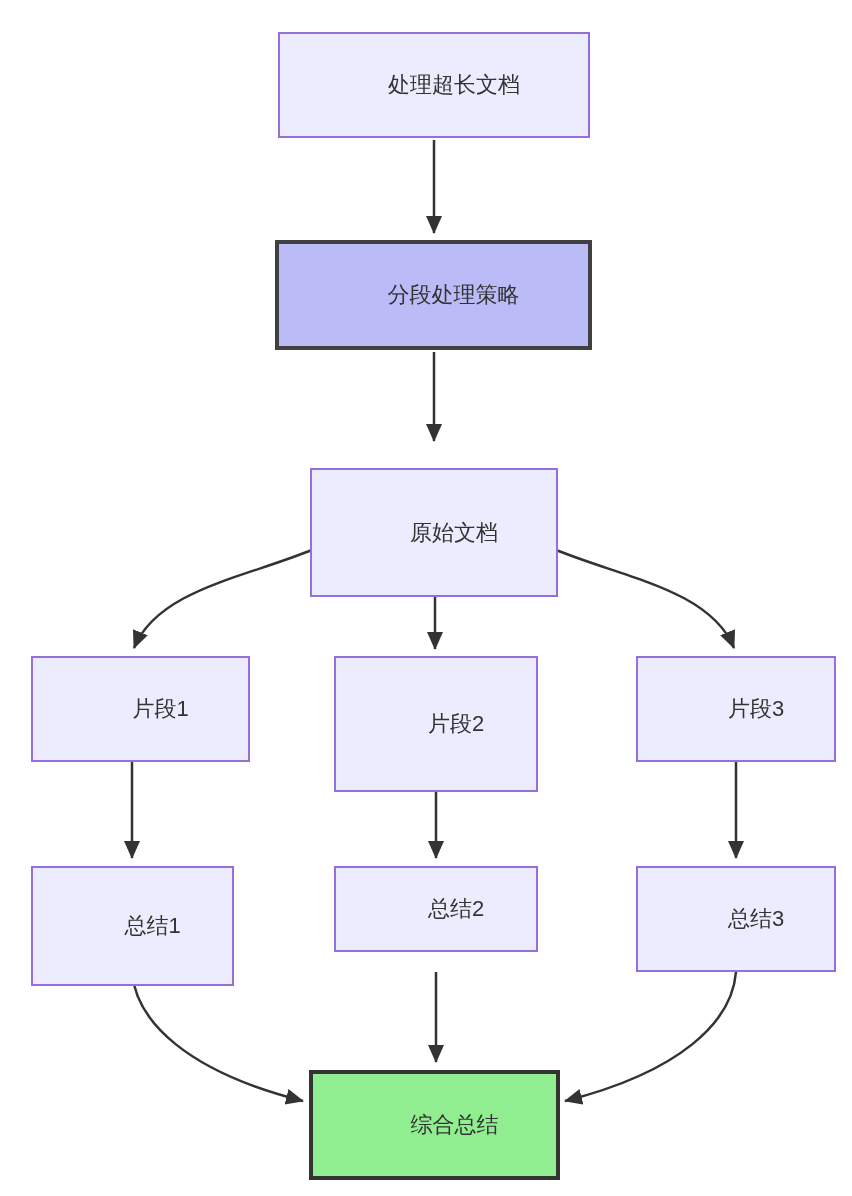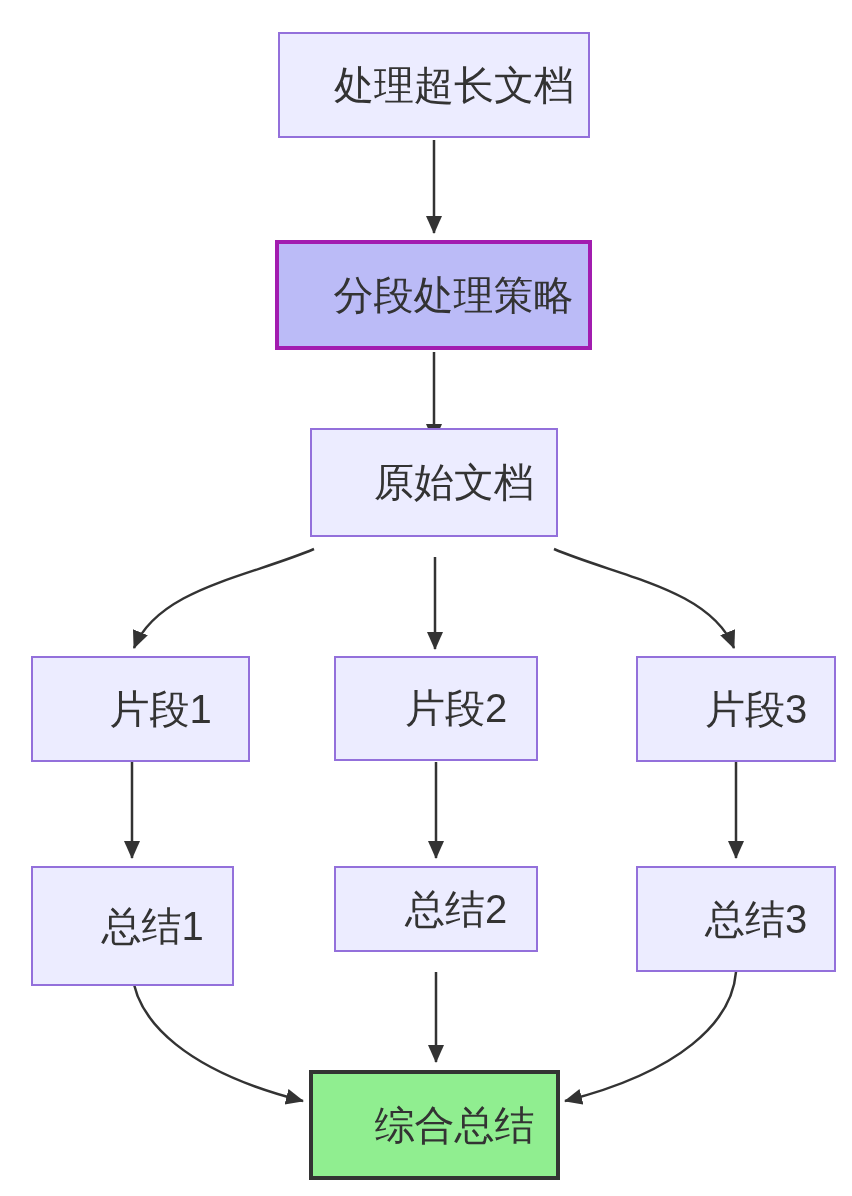--- a/index.html
+++ b/index.html
@@ -27,29 +27,29 @@
     stroke: #333333;
     stroke-width: 2.5px;
   }
   .node {
     position: absolute;
     box-sizing: border-box;
     display: flex;
     align-items: center;
     justify-content: center;
     text-align: left;
-    font-size: 40px;
+    font-size: 22px;
     color: #333333;
     background: #ECECFF;
     border: 2px solid #9370DB;
     padding-left: 40px;
   }
   .node.highlight-purple {
     background: #BBBBF7;
-    border: 4px solid #a21caf;
+    border: 4px solid #404040;
   }
   .node.highlight-green {
     background: #90EE90;
     border: 4px solid #333333;
   }
 </style>
 </head>
 <body>
 
 <div class="canvas">
@@ -70,25 +70,25 @@
     <path class="edge" d="M 736 762 L 736 858" marker-end="url(#arrowhead)"></path>
     <path class="edge" d="M 132 972 C 136 1022 188 1072 303 1101" marker-end="url(#arrowhead)"></path>
     <path class="edge" d="M 436 972 L 436 1062" marker-end="url(#arrowhead)"></path>
     <path class="edge" d="M 736 972 C 732 1022 680 1072 565 1101" marker-end="url(#arrowhead)"></path>
   </svg>
 
   <div class="node default" style="left:278px; top:32px; width:312px; height:106px">处理超长文档</div>
 
   <div class="node highlight-purple" style="left:275px; top:240px; width:317px; height:110px">分段处理策略</div>
 
-  <div class="node default" style="left:310px; top:428px; width:248px; height:109px">原始文档</div>
+  <div class="node default" style="left:310px; top:468px; width:248px; height:129px">原始文档</div>
 
   <div class="node default" style="left:31px; top:656px; width:219px; height:106px">片段1</div>
 
-  <div class="node default" style="left:334px; top:656px; width:204px; height:105px">片段2</div>
+  <div class="node default" style="left:334px; top:656px; width:204px; height:136px">片段2</div>
 
   <div class="node default" style="left:636px; top:656px; width:200px; height:106px">片段3</div>
 
   <div class="node default" style="left:31px; top:866px; width:203px; height:120px">总结1</div>
 
   <div class="node default" style="left:334px; top:866px; width:204px; height:86px">总结2</div>
 
   <div class="node default" style="left:636px; top:866px; width:200px; height:106px">总结3</div>
 
   <div class="node highlight-green" style="left:309px; top:1070px; width:251px; height:110px">综合总结</div>

